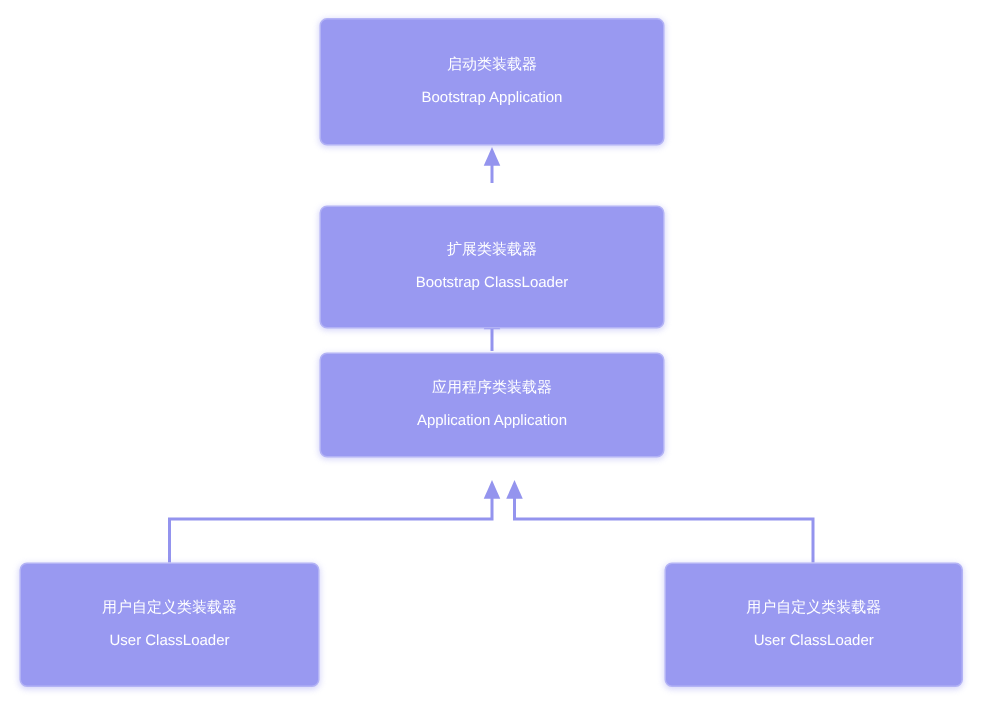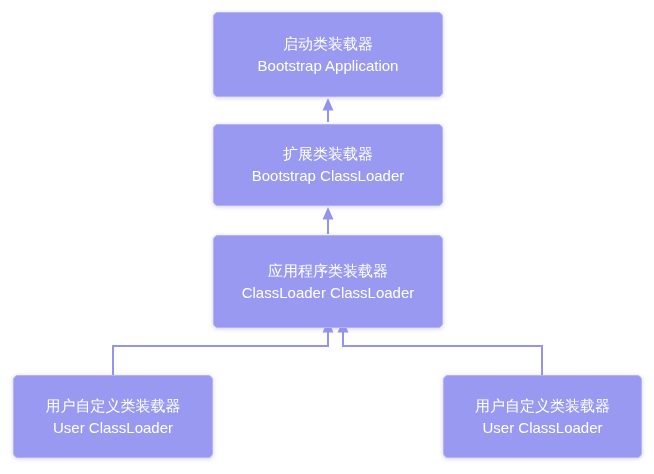--- a/index.html
+++ b/index.html
@@ -29,29 +29,29 @@
     background: #9999f1;
     border: 1px solid #b3b3f5;
     border-radius: 5px;
     box-shadow: 0 1px 4px rgba(153,153,241,0.45);
     color: #ffffff;
     display: flex;
     flex-direction: column;
     align-items: center;
     justify-content: center;
     text-align: center;
-    font-size: 15px;
+    font-size: 10px;
     line-height: 22px;
   }
   .node .line-zh { display: block; }
   .node .line-en { display: block; }
 
   .node-bootstrap   { left: 213px; top: 12px;  width: 230px; height: 85px; }
-  .node-extension   { left: 213px; top: 124px; width: 230px; height: 82px; }
-  .node-application { left: 213px; top: 235px; width: 230px; height: 93px; text-align: center; }
+  .node-extension   { left: 213px; top: 137px; width: 230px; height: 82px; }
+  .node-application { left: 213px; top: 235px; width: 230px; height: 70px; text-align: center; }
   .node-user-left   { left: 13px;  top: 375px; width: 200px; height: 83px; }
   .node-user-right  { left: 443px; top: 375px; width: 199px; height: 83px; }
 </style>
 </head>
 <body>
 
 <div class="canvas">
 
   <svg class="connectors" width="654" height="474" viewBox="0 0 654 474" xmlns="http://www.w3.org/2000/svg">
 
@@ -81,21 +81,21 @@
     <span class="line-en">Bootstrap Application</span>
   </div>
 
   <div class="node node-extension">
     <span class="line-zh">扩展类装载器</span>
     <span class="line-en">Bootstrap ClassLoader</span>
   </div>
 
   <div class="node node-application">
     <span class="line-zh">应用程序类装载器</span>
-    <span class="line-en">ClassLoader ClassLoader</span>
+    <span class="line-en">Application Application</span>
   </div>
 
   <div class="node node-user-left">
     <span class="line-zh">用户自定义类装载器</span>
     <span class="line-en">User ClassLoader</span>
   </div>
 
   <div class="node node-user-right">
     <span class="line-zh">用户自定义类装载器</span>
     <span class="line-en">User ClassLoader</span>

